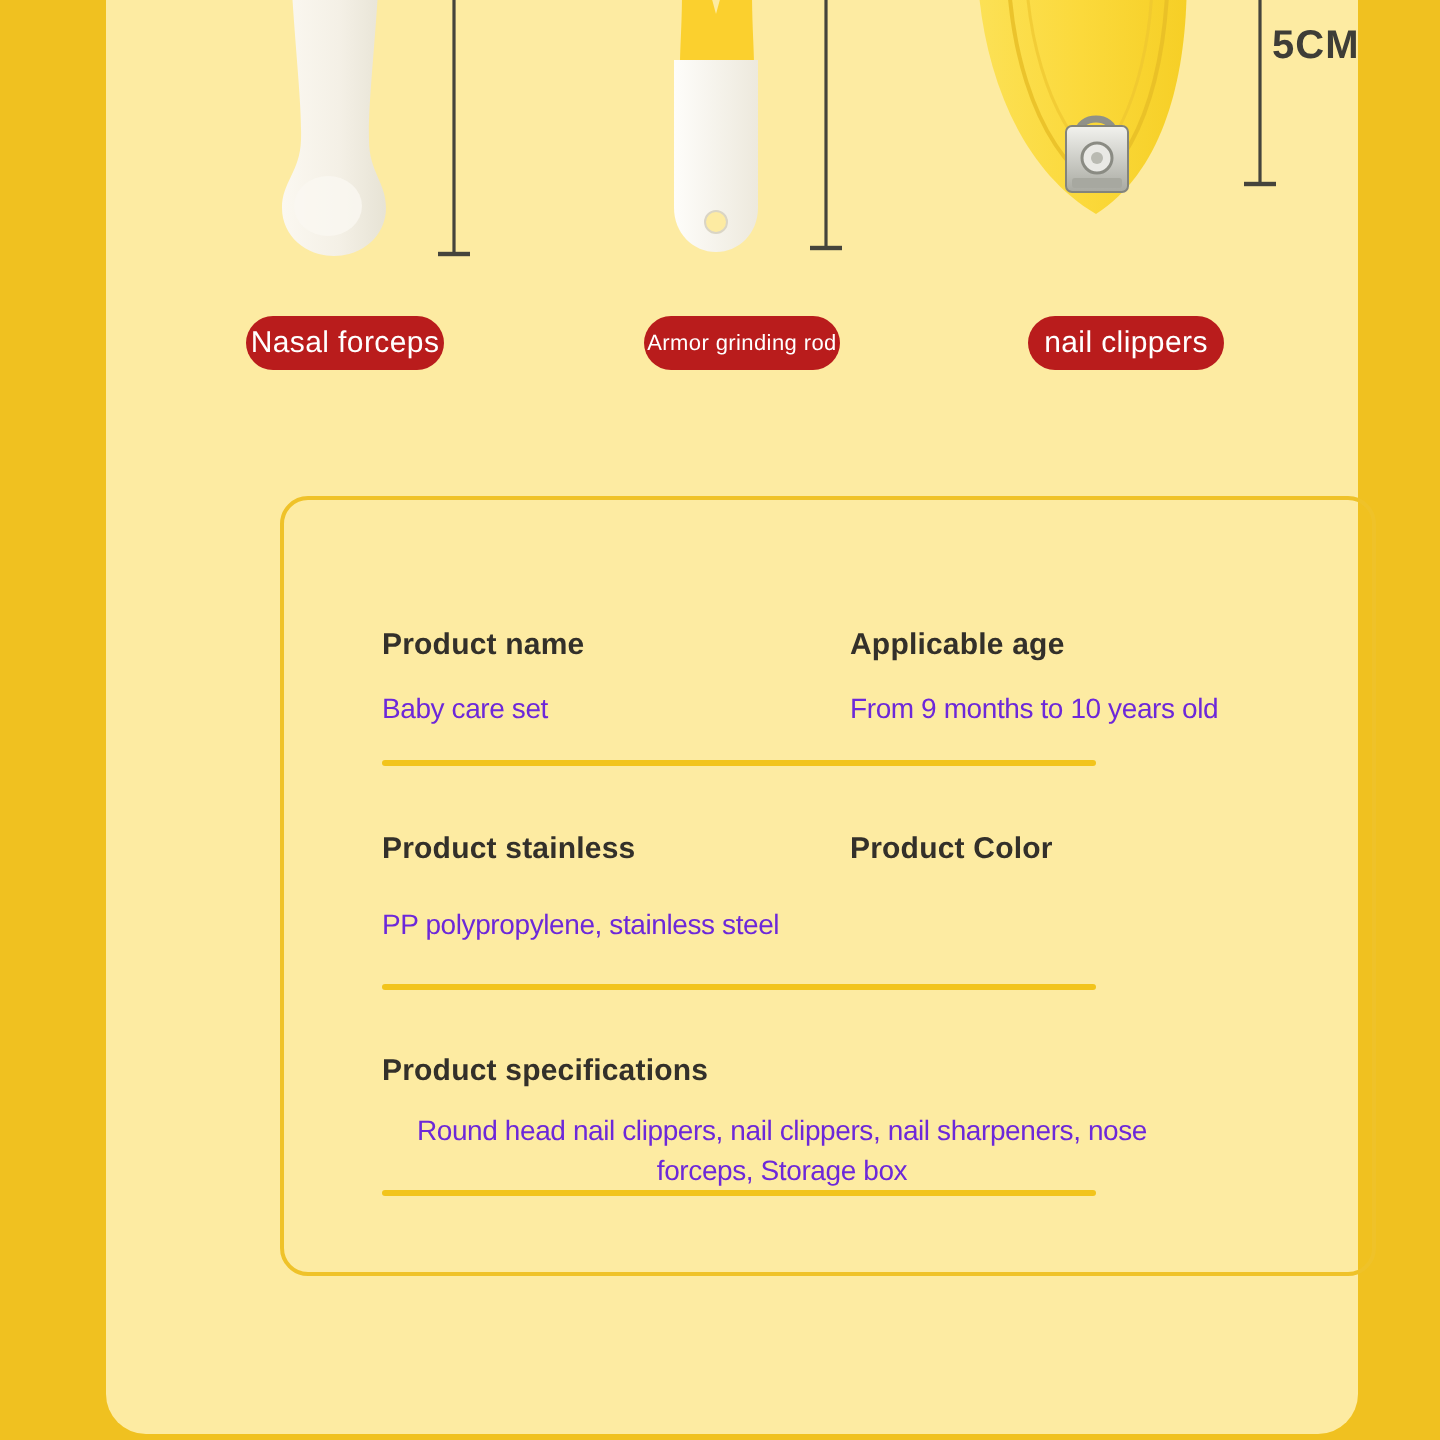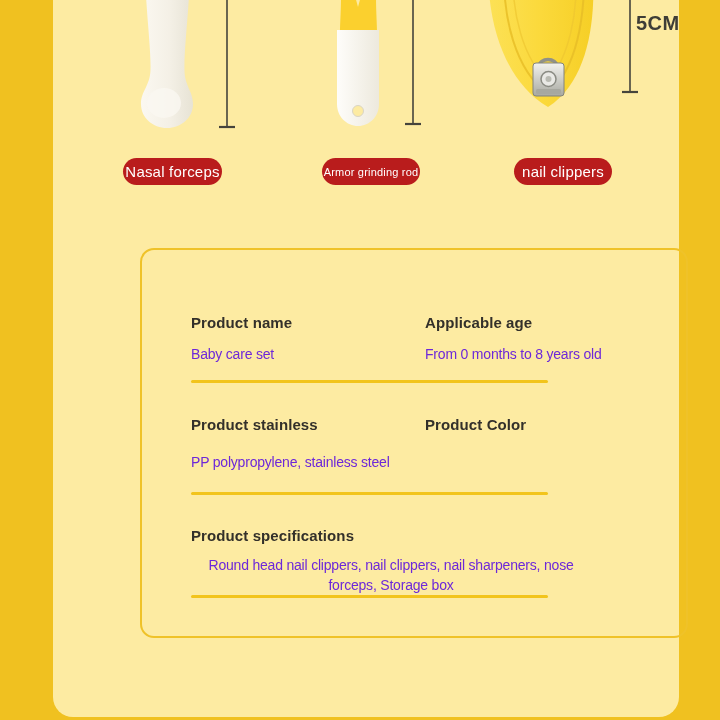--- a/index.html
+++ b/index.html
@@ -144,21 +144,21 @@
   <div class="measure-label">5CM</div>
 
   <div class="pill pill-1">Nasal forceps</div>
   <div class="pill pill-3">nail clippers</div>
   <div class="pill pill-2">Armor grinding rod</div>
 
   <div class="card">
     <div class="lbl c1 r1l">Product name</div>
     <div class="lbl c2 r1l">Applicable age</div>
     <div class="val c1 r1v">Baby care set</div>
-    <div class="val c2 r1v">From 0 months to 8 years old</div>
+    <div class="val c2 r1v">From 9 months to 10 years old</div>
     <div class="divider div1"></div>
 
     <div class="lbl c1 r2l">Product stainless</div>
     <div class="lbl c2 r2l">Product Color</div>
     <div class="val c1 r2v">PP polypropylene, stainless steel</div>
     <div class="divider div2"></div>
 
     <div class="lbl c1 r3l">Product specifications</div>
     <div class="val c1 r3v">Round head nail clippers, nail clippers, nail sharpeners, nose forceps, Storage box</div>
     <div class="divider div3"></div>

